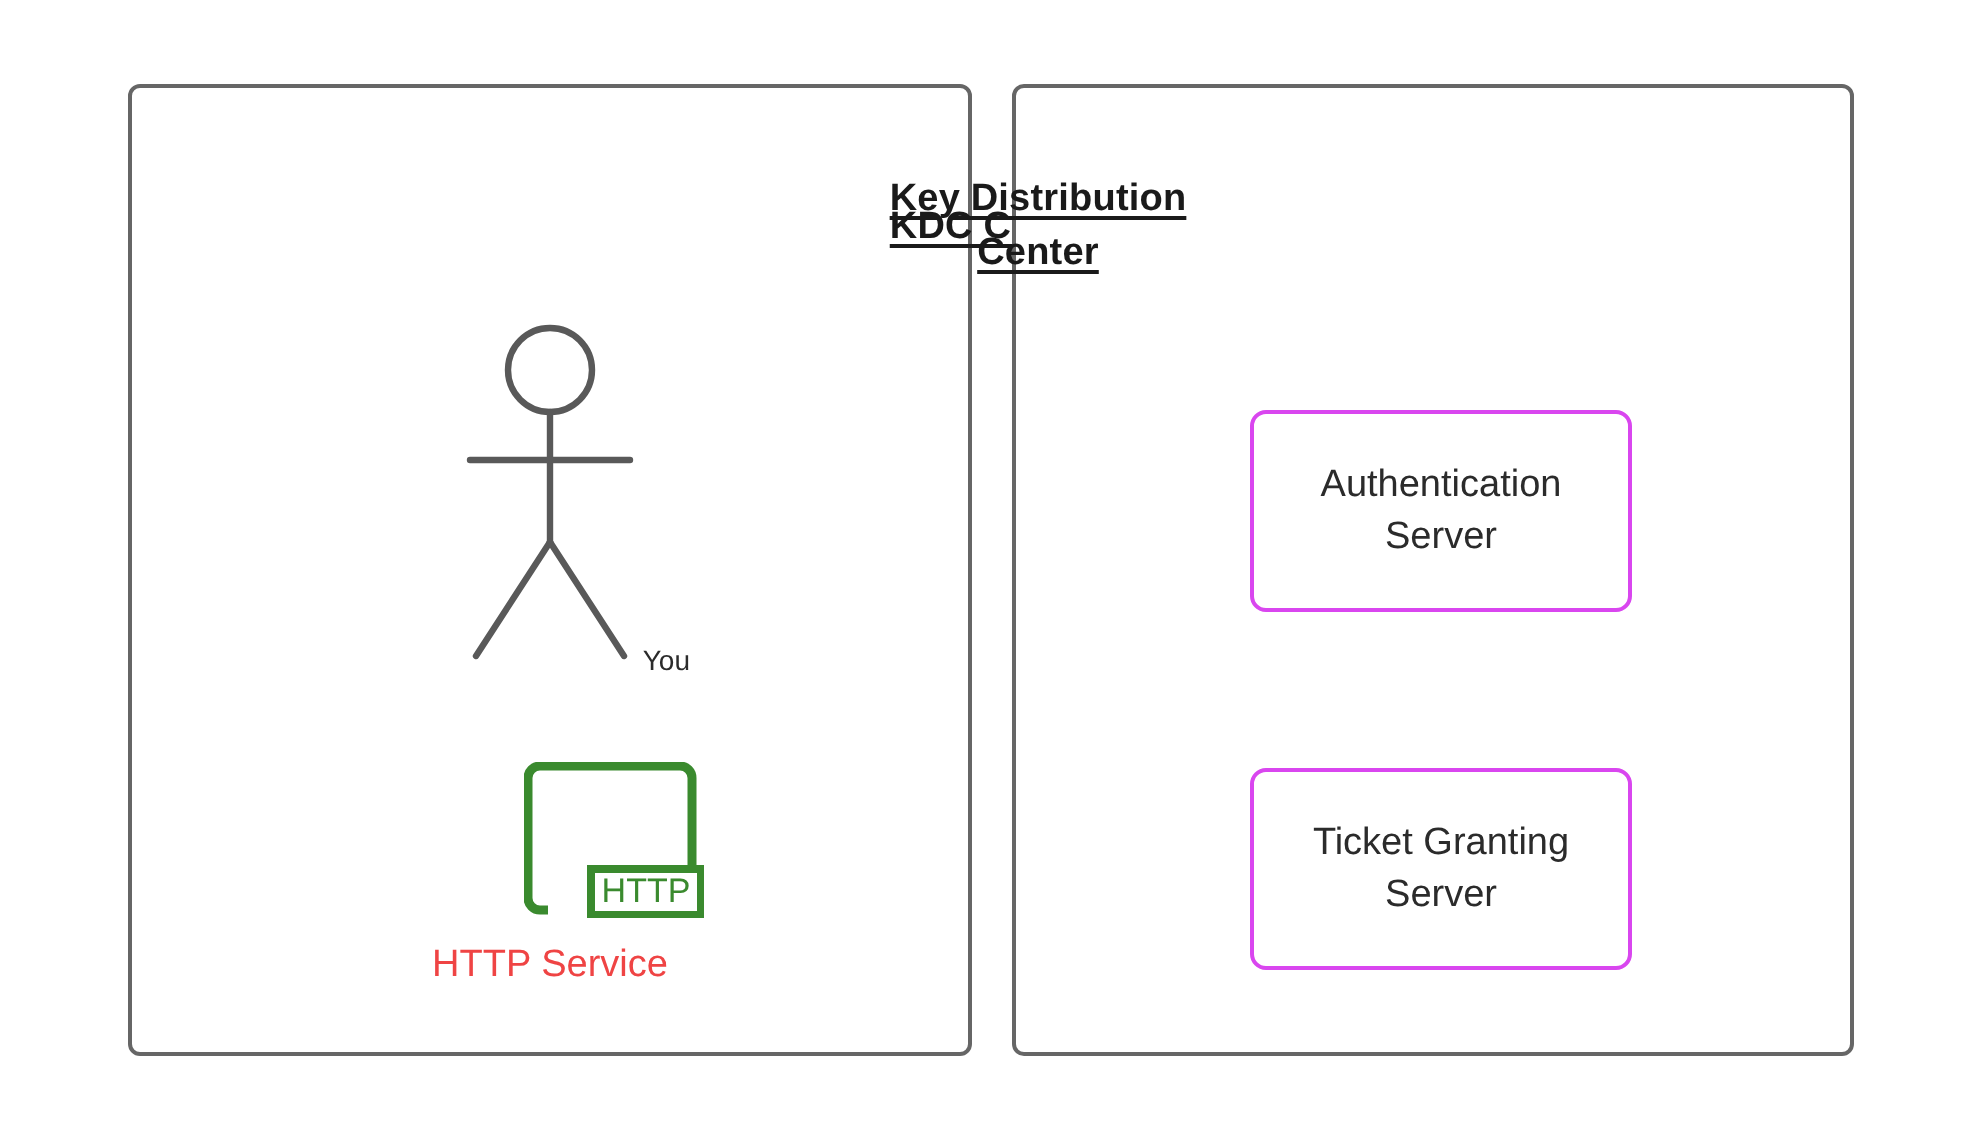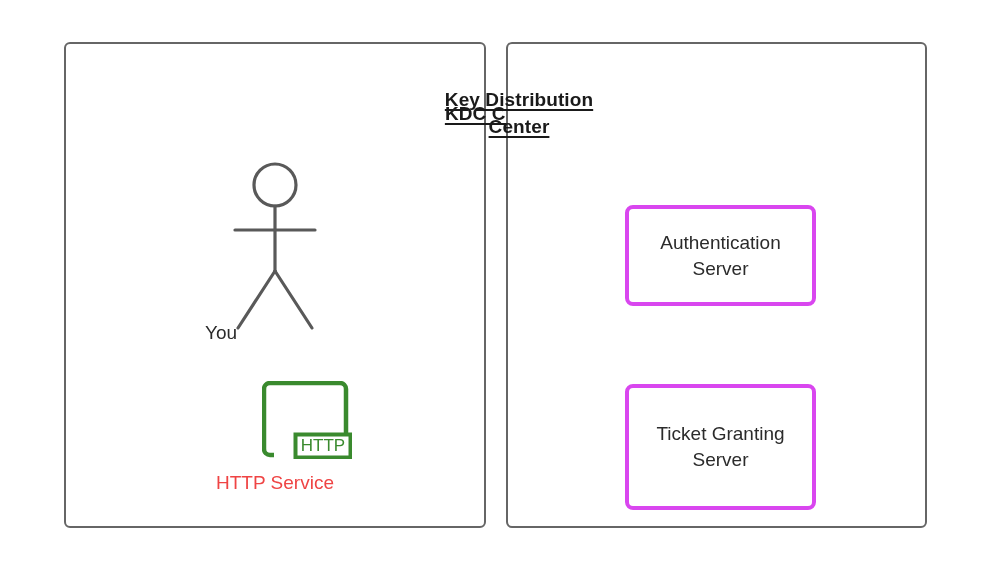--- a/index.html
+++ b/index.html
@@ -75,22 +75,22 @@
     height: 180px;
   }
   #actor svg {
     display: block;
   }
 
   .actor-label {
     position: absolute;
     left: 0;
     right: 12px;
-    text-align: left;
-    font-size: 19px;
+    text-align: right;
+    font-size: 14px;
     color: #2b2b2b;
   }
   #label-you {
     top: 322px;
     left: 205px;
     width: 140px;
   }
 
   
   #http-service-icon {
@@ -112,21 +112,21 @@
     width: 200px;
     text-align: center;
     font-size: 19px;
     color: #ef4444;
   }
 
   
   .server-box {
     position: absolute;
     box-sizing: border-box;
-    border: 4px solid #d946ef;
+    border: 2px solid #d946ef;
     border-radius: 8px;
     background: #ffffff;
     display: flex;
     align-items: center;
     justify-content: center;
     text-align: center;
     font-size: 19px;
     line-height: 26px;
     color: #2b2b2b;
     white-space: pre-line;
@@ -135,21 +135,21 @@
   #box-auth-server {
     left: 625px;
     top: 205px;
     width: 191px;
     height: 101px;
   }
   #box-tgs-server {
     left: 625px;
     top: 384px;
     width: 191px;
-    height: 126px;
+    height: 101px;
   }
 </style>
 </head>
 <body>
 
 <div class="canvas">
 
   <div class="panel" id="panel-client"></div>
 
   <div class="panel-title" id="title-client">

